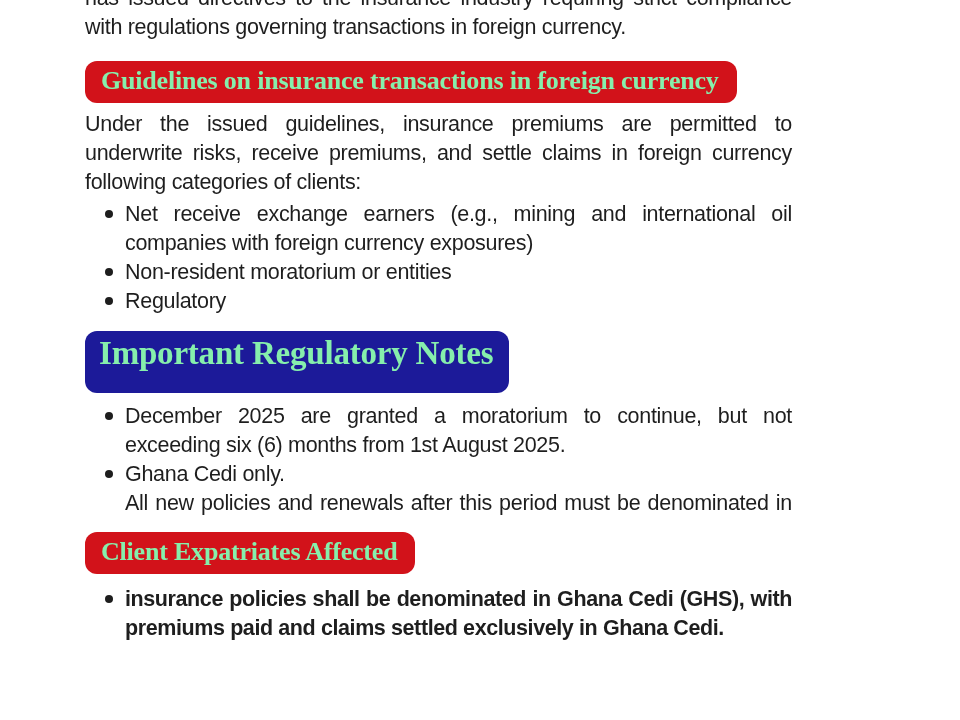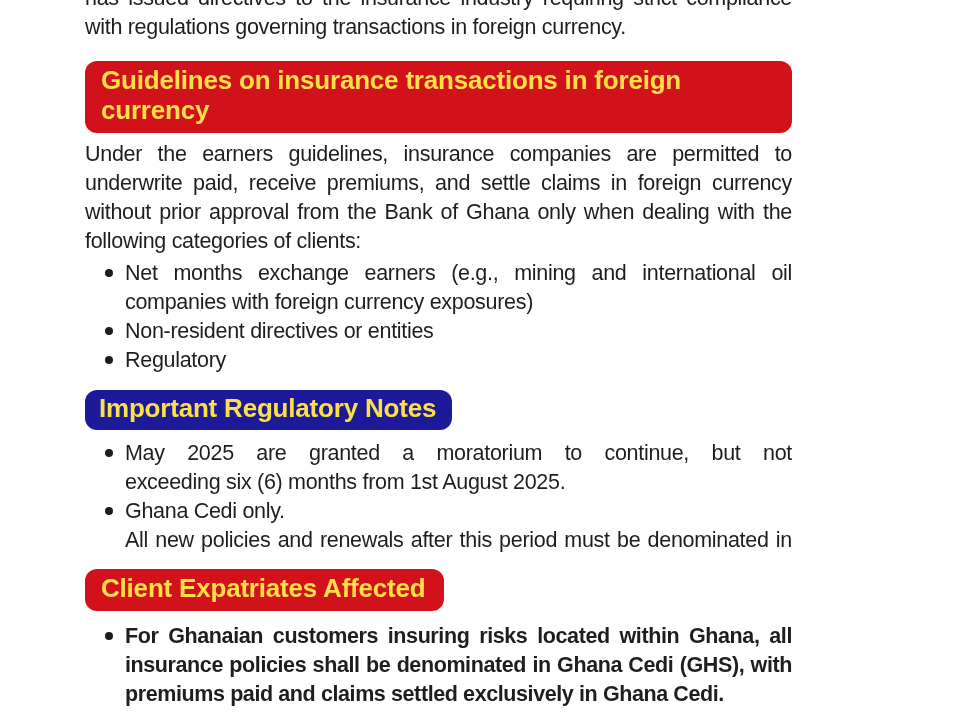--- a/index.html
+++ b/index.html
@@ -22,35 +22,36 @@
   }
   .jl { text-align: justify; text-align-last: justify; }
   .ll { text-align: left; }
 
   .clip { margin-top: -16px; }
 
   
   .banner-row { line-height: 0; }
   .banner {
     display: inline-block;
-    color: #fde047;
+    color: #86efac;
     font-weight: 700;
     letter-spacing: -0.2px;
     border-radius: 12px;
     line-height: 1.15;
+    font-family: Liberation Serif, serif;
   }
   .banner.red {
     background: #d2121a;
     font-size: 26px;
     padding: 5px 18px 7px 16px;
   }
   .banner.blue {
     background: #1c1a99;
-    font-size: 26px;
-    padding: 4px 16px 6px 14px;
+    font-size: 33px;
+    padding: 4px 16px 20px 14px;
   }
 
   
   .g1 { margin-top: 19px; }
   .g2 { margin-top: 7px; }
   .g3 { margin-top: 3px; }
   .g4 { margin-top: 15px; }
   .g5 { margin-top: 9px; }
   .g6 { margin-top: 14px; }
   .g7 { margin-top: 11px; }
@@ -77,78 +78,76 @@
     <div class="para">
       <div class="tl jl clip">has issued directives to the insurance industry requiring strict compliance</div>
       <div class="tl ll">with regulations governing transactions in foreign currency.</div>
     </div>
 
     <div class="banner-row g1">
       <span class="banner red">Guidelines on insurance transactions in foreign currency</span>
     </div>
 
     <div class="para g2">
-      <div class="tl jl">Under the earners guidelines, insurance companies are permitted to</div>
-      <div class="tl jl">underwrite paid, receive premiums, and settle claims in foreign currency</div>
-      <div class="tl jl">without prior approval from the Bank of Ghana only when dealing with the</div>
+      <div class="tl jl">Under the issued guidelines, insurance premiums are permitted to</div>
+      <div class="tl jl">underwrite risks, receive premiums, and settle claims in foreign currency</div>
       <div class="tl ll">following categories of clients:</div>
     </div>
 
     <div class="list g3">
       <div class="item">
         <span class="dot"></span>
         <div class="itext">
-          <div class="tl jl">Net months exchange earners (e.g., mining and international oil</div>
+          <div class="tl jl">Net receive exchange earners (e.g., mining and international oil</div>
           <div class="tl ll">companies with foreign currency exposures)</div>
         </div>
       </div>
       <div class="item">
         <span class="dot"></span>
         <div class="itext">
-          <div class="tl ll">Non-resident directives or entities</div>
+          <div class="tl ll">Non-resident moratorium or entities</div>
         </div>
       </div>
       <div class="item">
         <span class="dot"></span>
         <div class="itext">
           <div class="tl ll">Regulatory</div>
         </div>
       </div>
     </div>
 
     <div class="banner-row g4">
       <span class="banner blue">Important Regulatory Notes</span>
     </div>
 
     <div class="list g5">
       <div class="item">
         <span class="dot"></span>
         <div class="itext">
-          <div class="tl jl">May 2025 are granted a moratorium to continue, but not</div>
+          <div class="tl jl">December 2025 are granted a moratorium to continue, but not</div>
           <div class="tl ll">exceeding six (6) months from 1st August 2025.</div>
         </div>
       </div>
       <div class="item">
         <span class="dot"></span>
         <div class="itext">
           <div class="tl ll">Ghana Cedi only.</div>
           <div class="tl jl">All new policies and renewals after this period must be denominated in</div>
         </div>
       </div>
     </div>
 
     <div class="banner-row g6">
       <span class="banner red">Client Expatriates Affected</span>
     </div>
 
     <div class="list boldlist g7">
       <div class="item">
         <span class="dot"></span>
         <div class="itext">
-          <div class="tl jl">For Ghanaian customers insuring risks located within Ghana, all</div>
           <div class="tl jl">insurance policies shall be denominated in Ghana Cedi (GHS), with</div>
           <div class="tl ll">premiums paid and claims settled exclusively in Ghana Cedi.</div>
         </div>
       </div>
     </div>
 
   </div>
 </div>
 
 </body></html>

